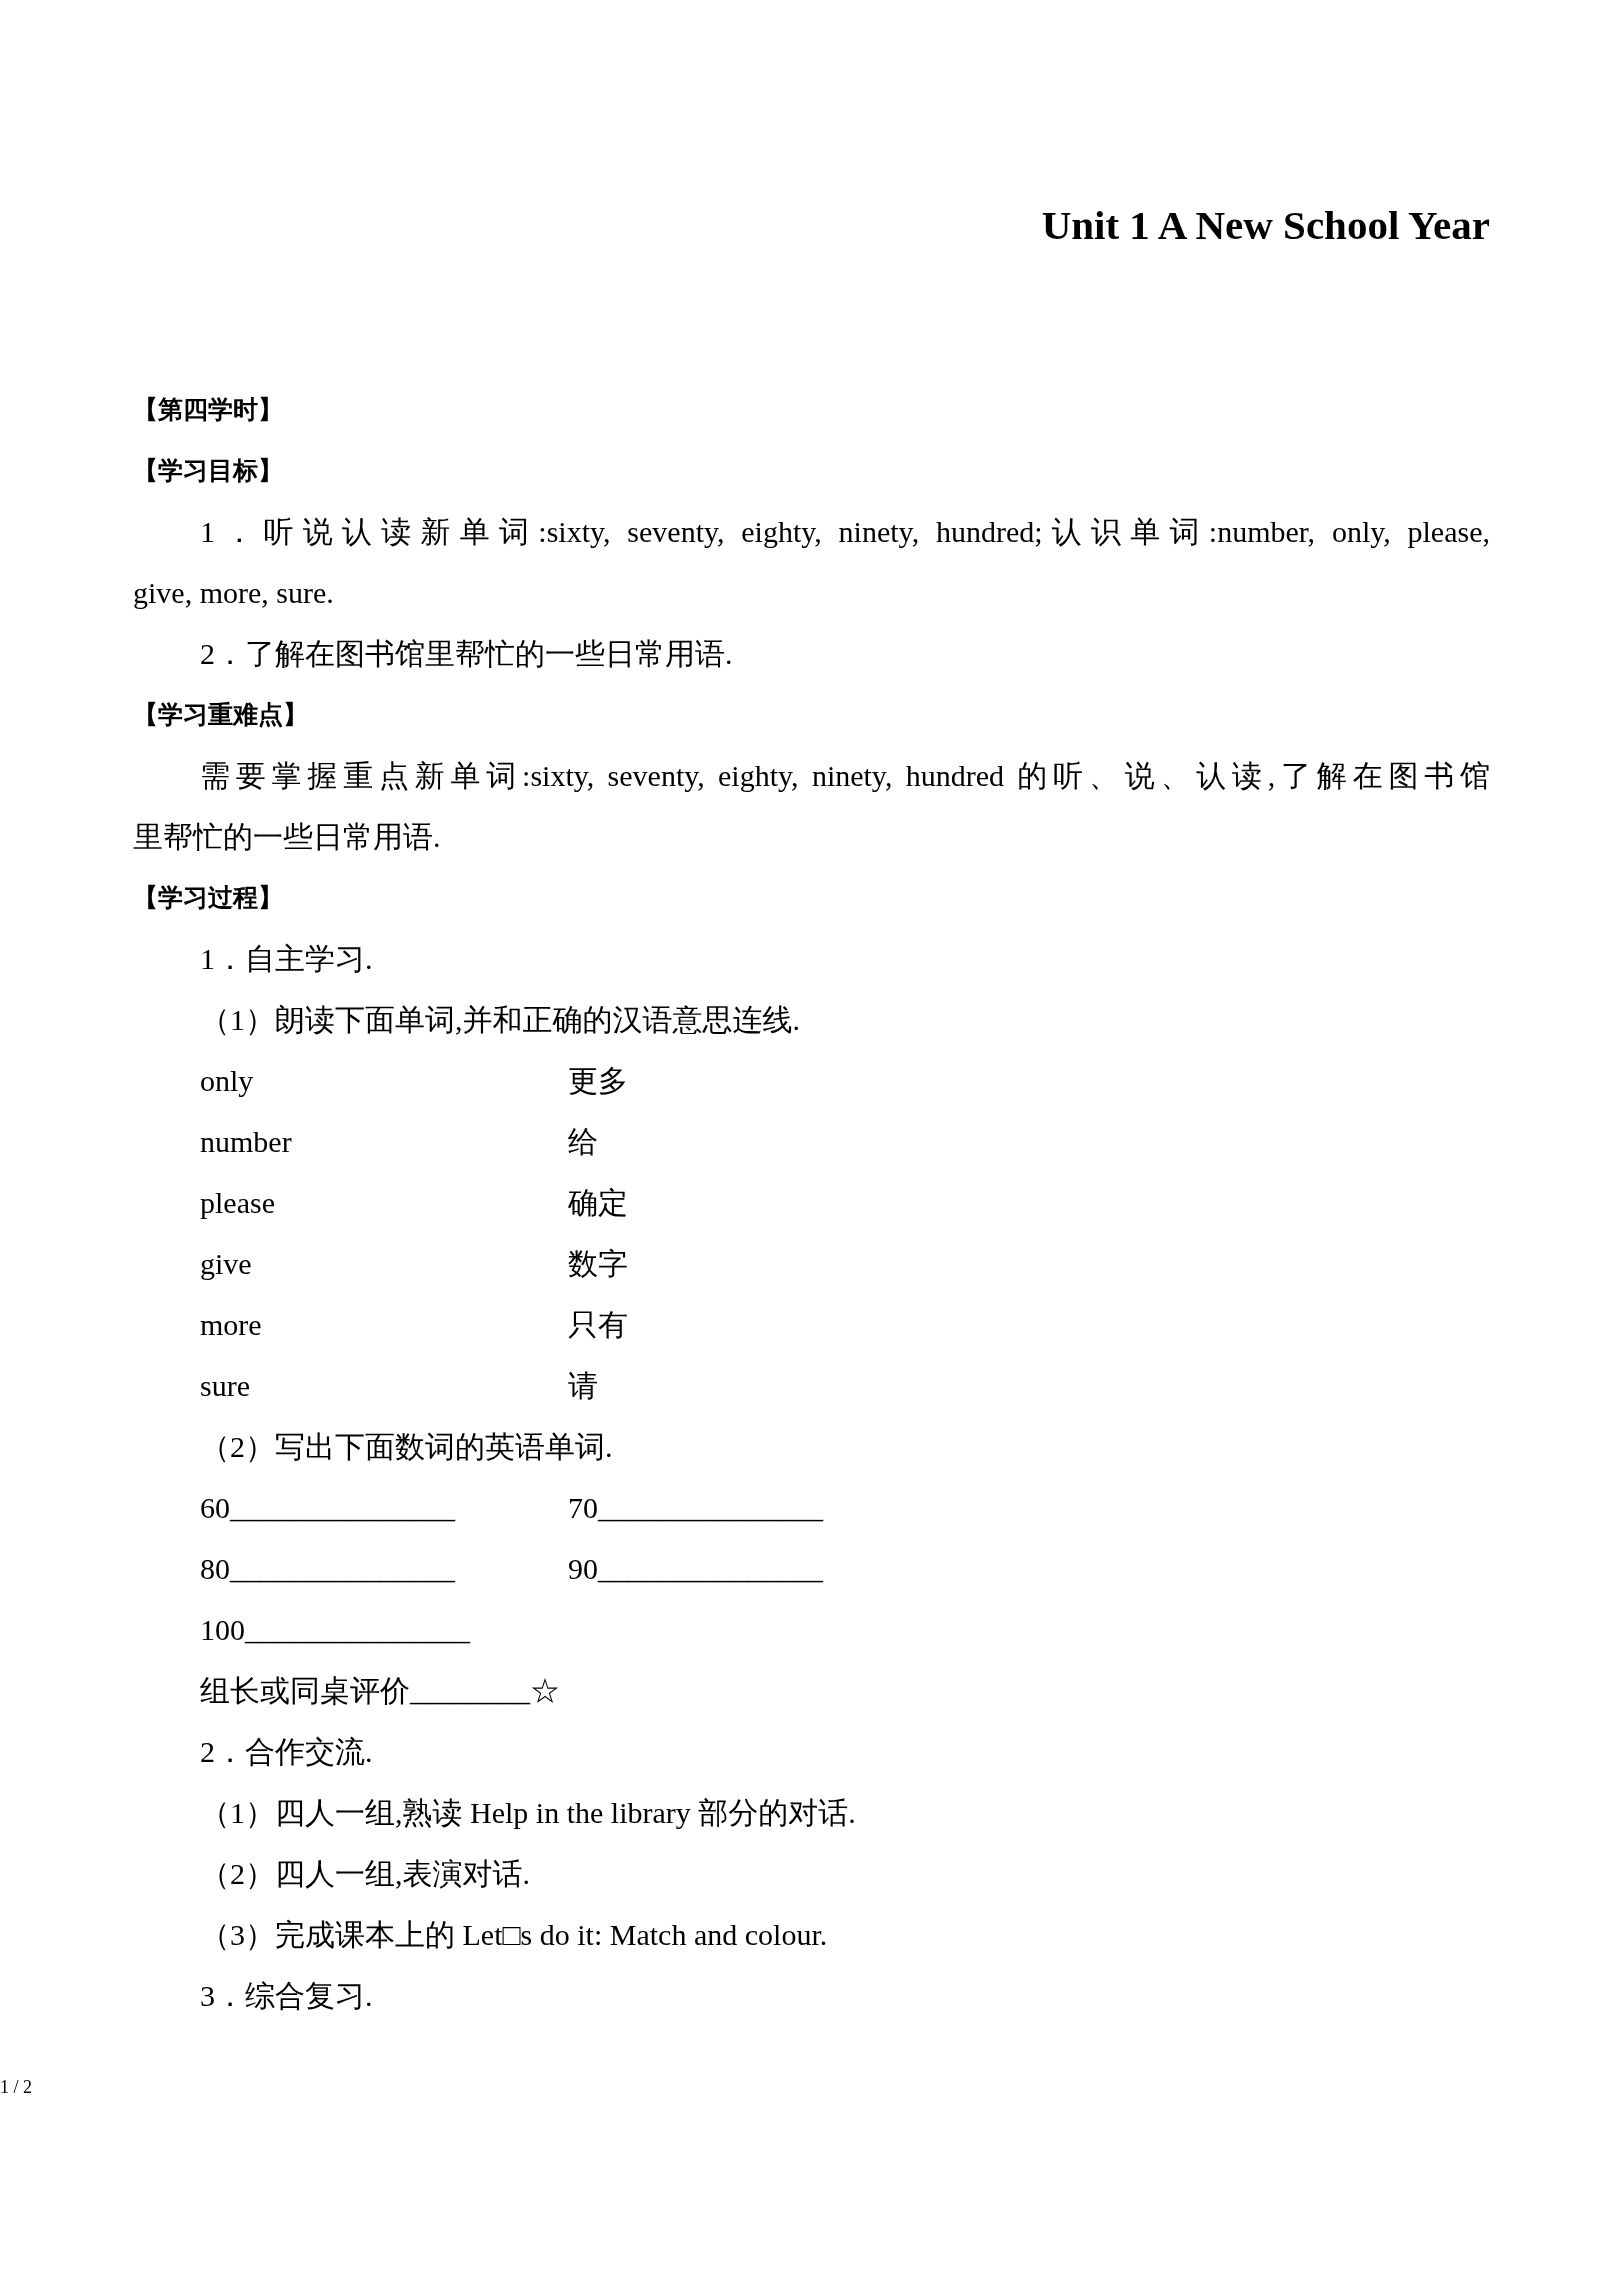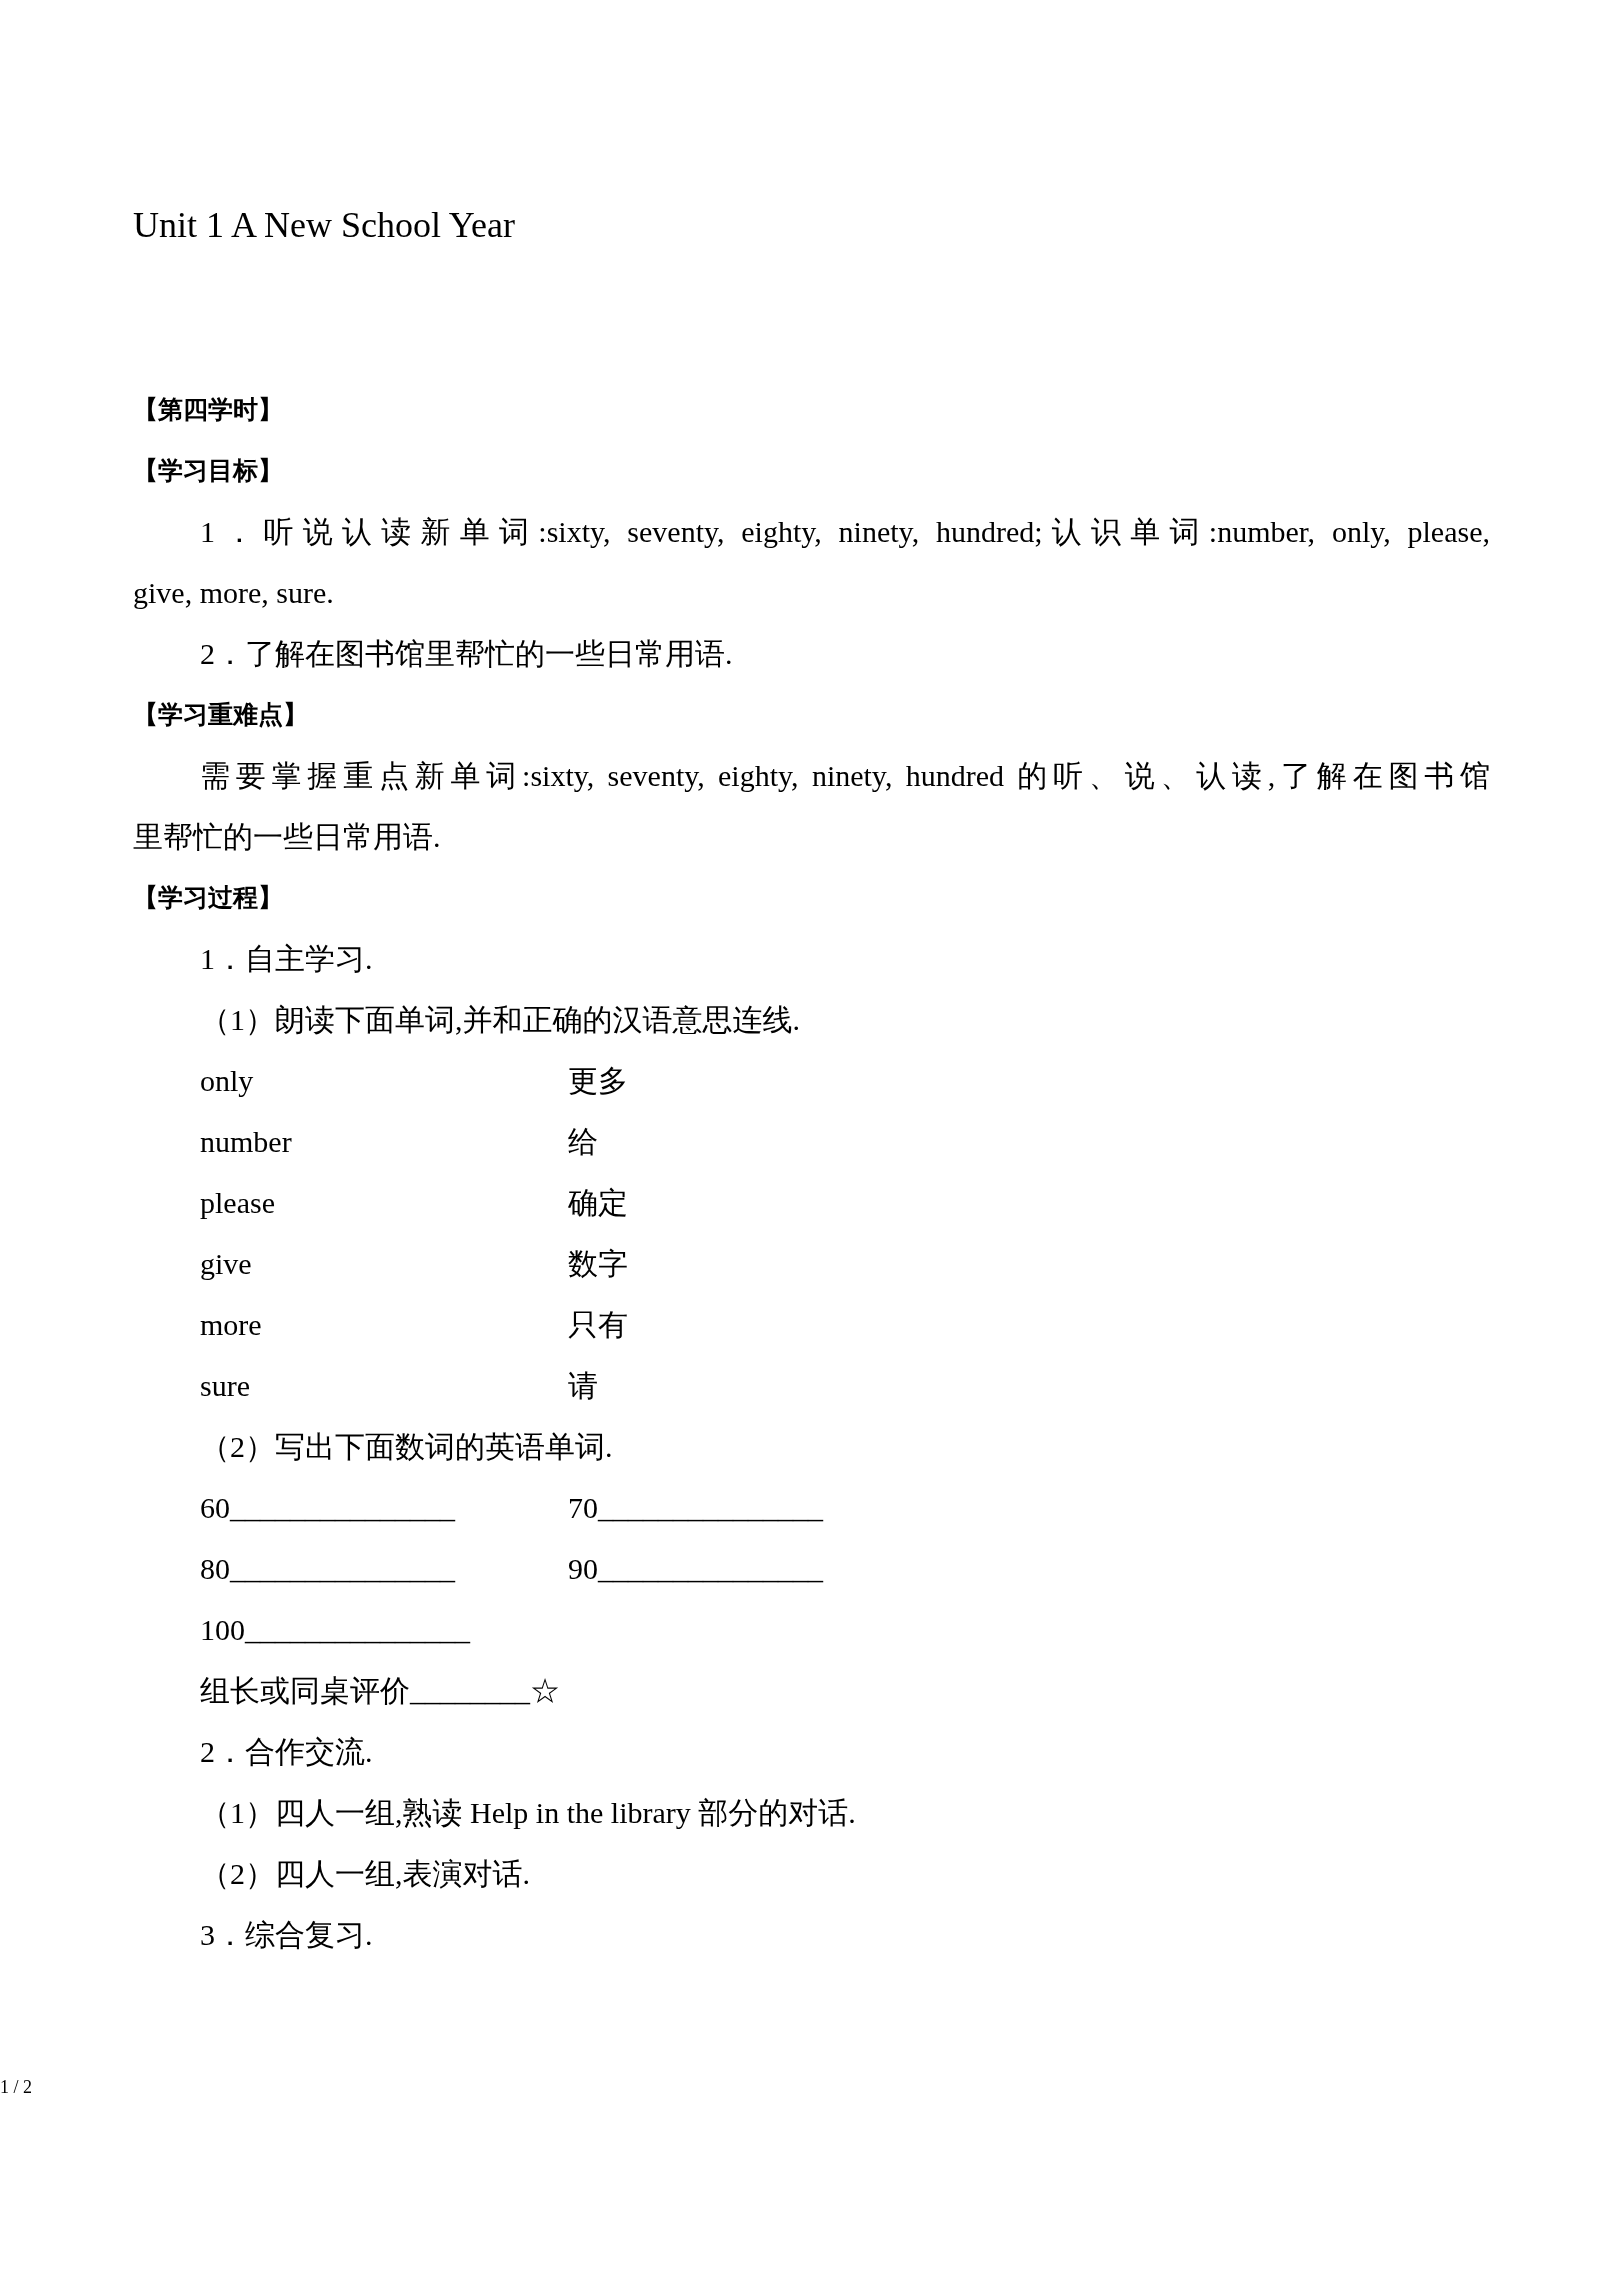--- a/index.html
+++ b/index.html
@@ -13,23 +13,23 @@
     position: relative;
     font-family: "Liberation Serif", "DejaVu Serif", serif;
     color: #000000;
     overflow: hidden;
   }
   .page {
     padding: 201px 133px 0 133px;
     box-sizing: border-box;
   }
   .title {
-    text-align: left;
-    font-weight: normal;
-    font-size: 36px;
+    text-align: right;
+    font-weight: bold;
+    font-size: 41px;
     line-height: 48px;
     margin-bottom: 130px;
   }
   .line {
     font-size: 30px;
     line-height: 61px;
     white-space: pre-wrap;
   }
   .heading {
     font-weight: bold;
@@ -124,19 +124,20 @@
   <div class="line indent two-col">
     <span class="col-left">100_______________</span>
     <span></span>
   </div>
 
   <div class="line indent">组长或同桌评价________☆</div>
 
   <div class="line indent">2．合作交流.</div>
   <div class="line indent">（1）四人一组,熟读 Help in the library 部分的对话.</div>
   <div class="line indent">（2）四人一组,表演对话.</div>
+  <div class="line indent">（3）完成课本上的 Let□s do it: Match and colour.</div>
 
   <div class="line indent">3．综合复习.</div>
 
 </div>
 
 <div class="footer">1 / 2</div>
 
 
 </body></html>

